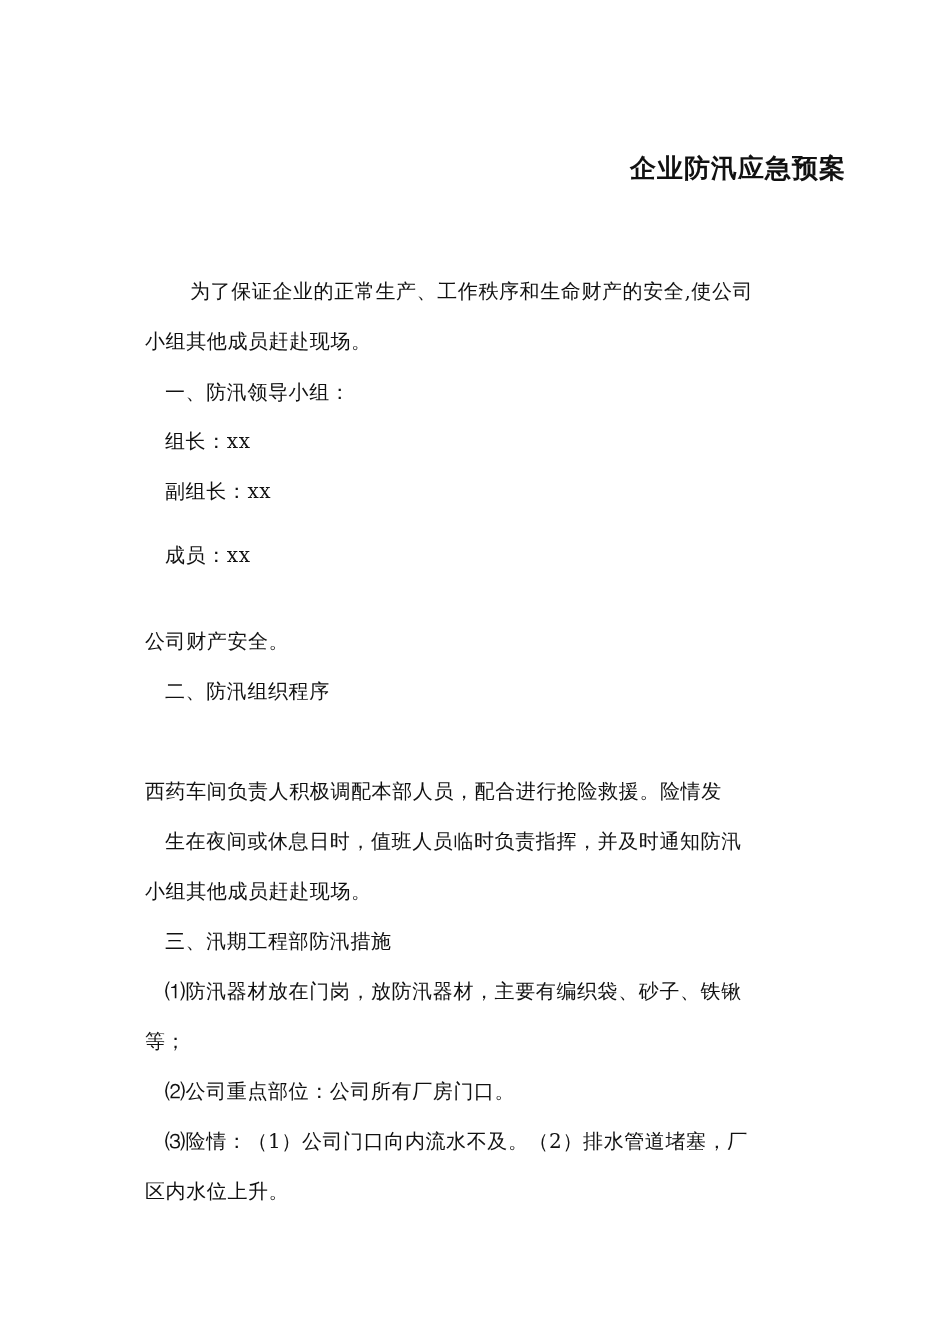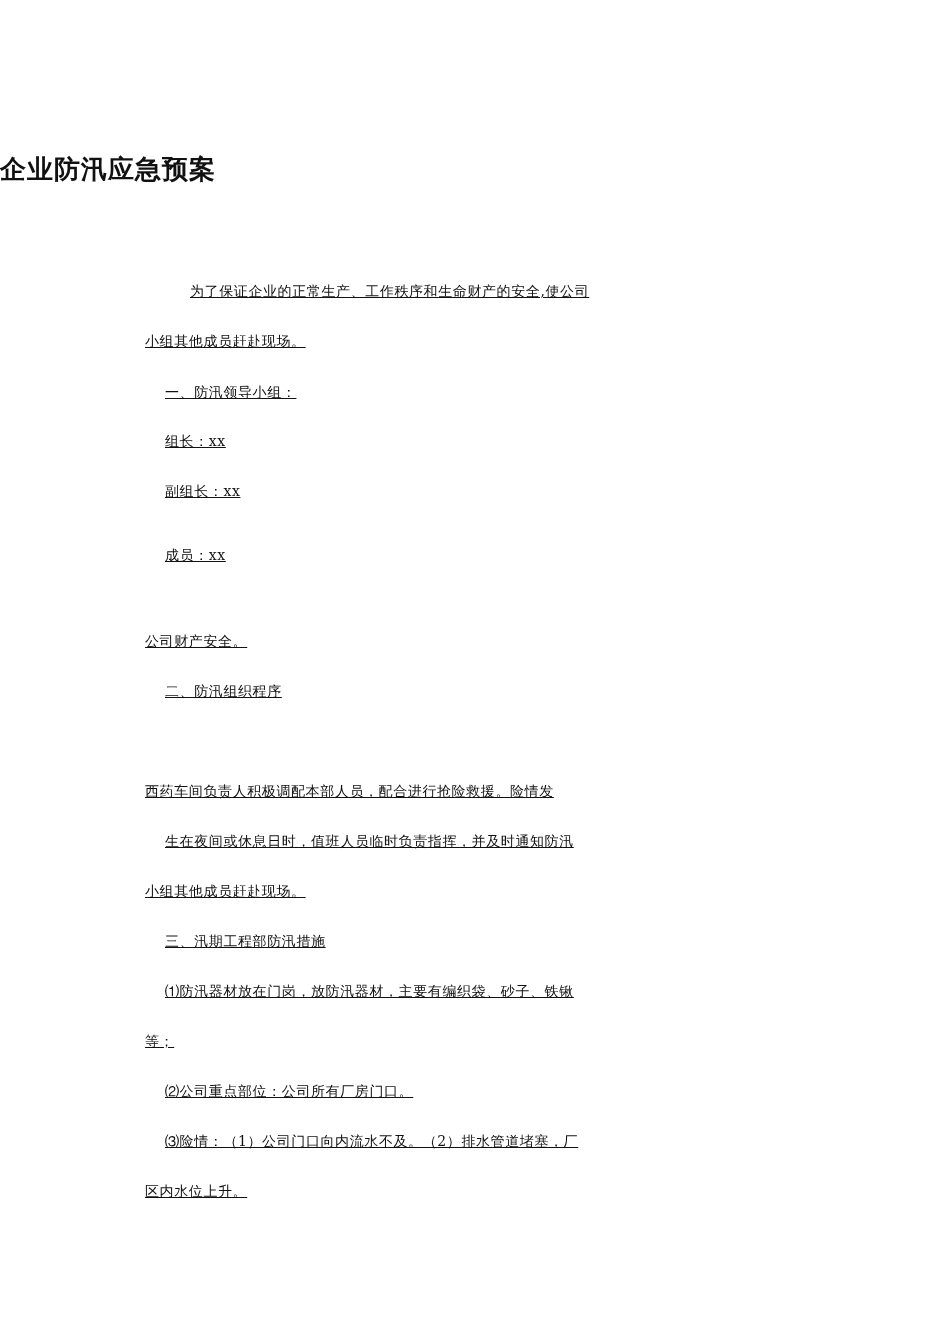--- a/index.html
+++ b/index.html
@@ -1,23 +1,23 @@
 <!DOCTYPE html>
 <html><head>
 <meta charset="utf-8">
 <style>
   html, body { margin: 0; padding: 0; background: #ffffff; }
   body { width: 950px; height: 1344px; position: relative; overflow: hidden;
          font-family: "DejaVu Serif", "Liberation Serif", serif; color: #111; }
   .page { position: absolute; left: 0; top: 0; width: 950px; height: 1344px; background: #fff; }
-  .title { position: absolute; left: 0; width: 846px; top: 150px; text-align: left;
+  .title { position: absolute; left: 0; width: 846px; top: 150px; text-align: right;
            font-size: 26px; font-weight: bold; letter-spacing: 1px; line-height: 40px;
-           font-family: Liberation Serif, serif; }
-  .line { position: absolute; left: 145px; font-size: 14px; line-height: 30px; white-space: nowrap;
-          letter-spacing: 0.6px; text-decoration: underline; }
+           font-family: Liberation Mono, monospace; }
+  .line { position: absolute; left: 145px; font-size: 20px; line-height: 30px; white-space: nowrap;
+          letter-spacing: 0.6px; }
 </style>
 </head>
 <body>
 
 <div class="page">
   <div class="title">企业防汛应急预案</div>
 
   <div class="line" style="top:276px;left:190px">为了保证企业的正常生产、工作秩序和生命财产的安全,使公司</div>
   <div class="line" style="top:326px;left:145px">小组其他成员赶赴现场。</div>
   <div class="line" style="top:377px;left:165px">一、防汛领导小组：</div>

